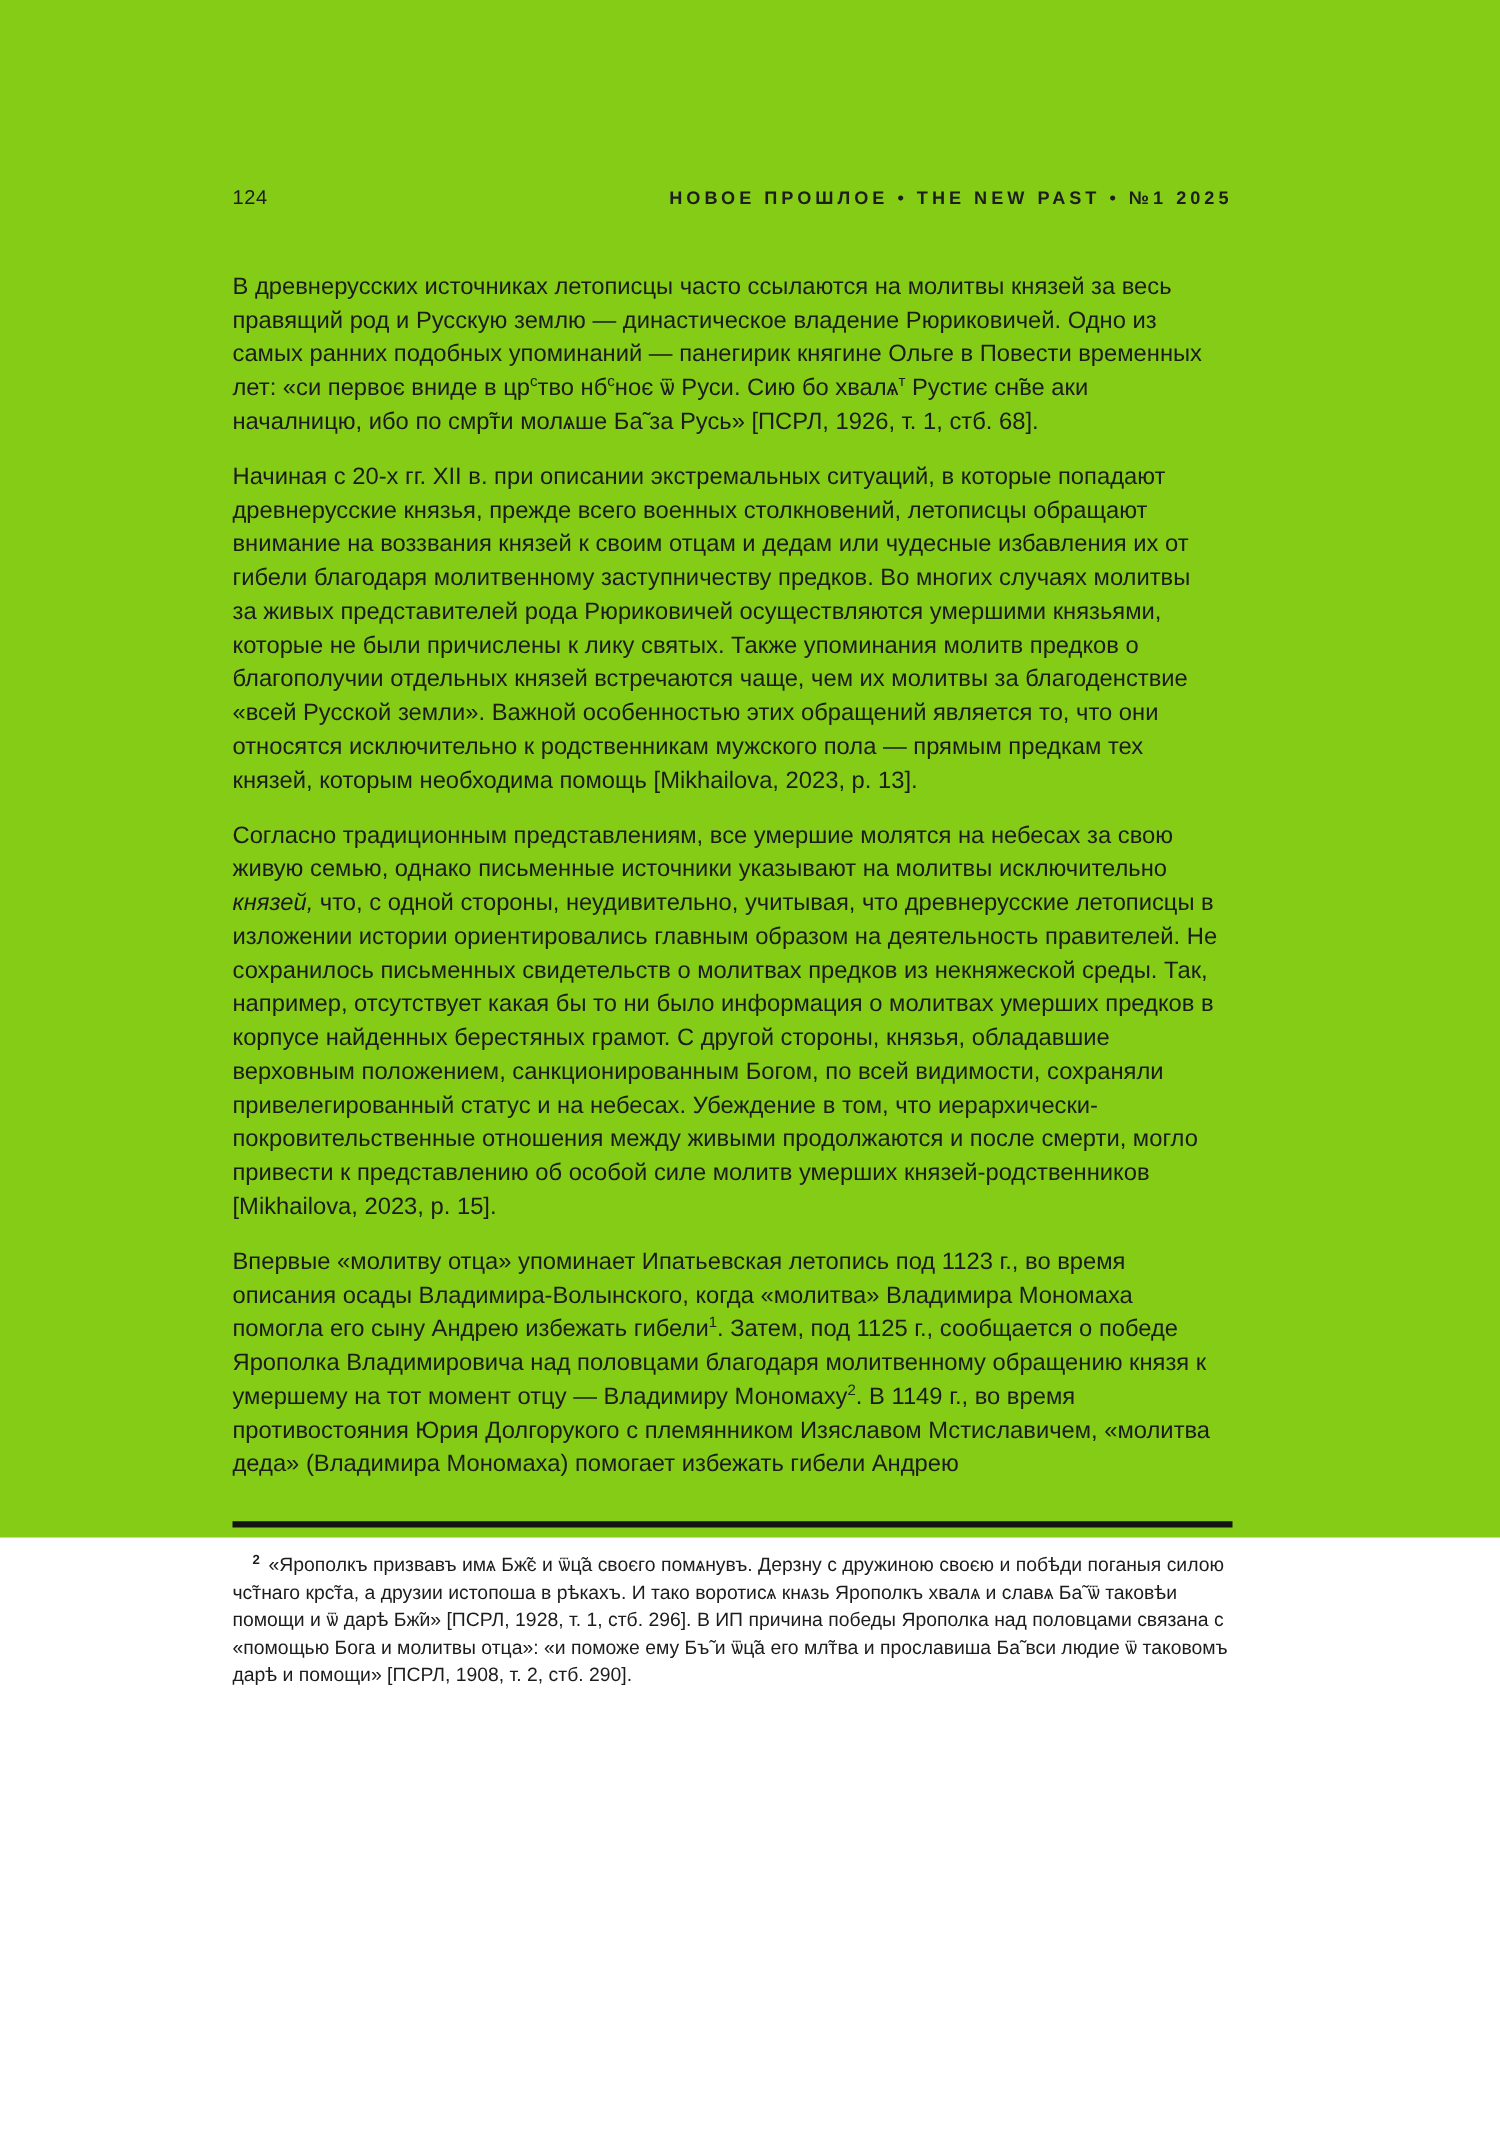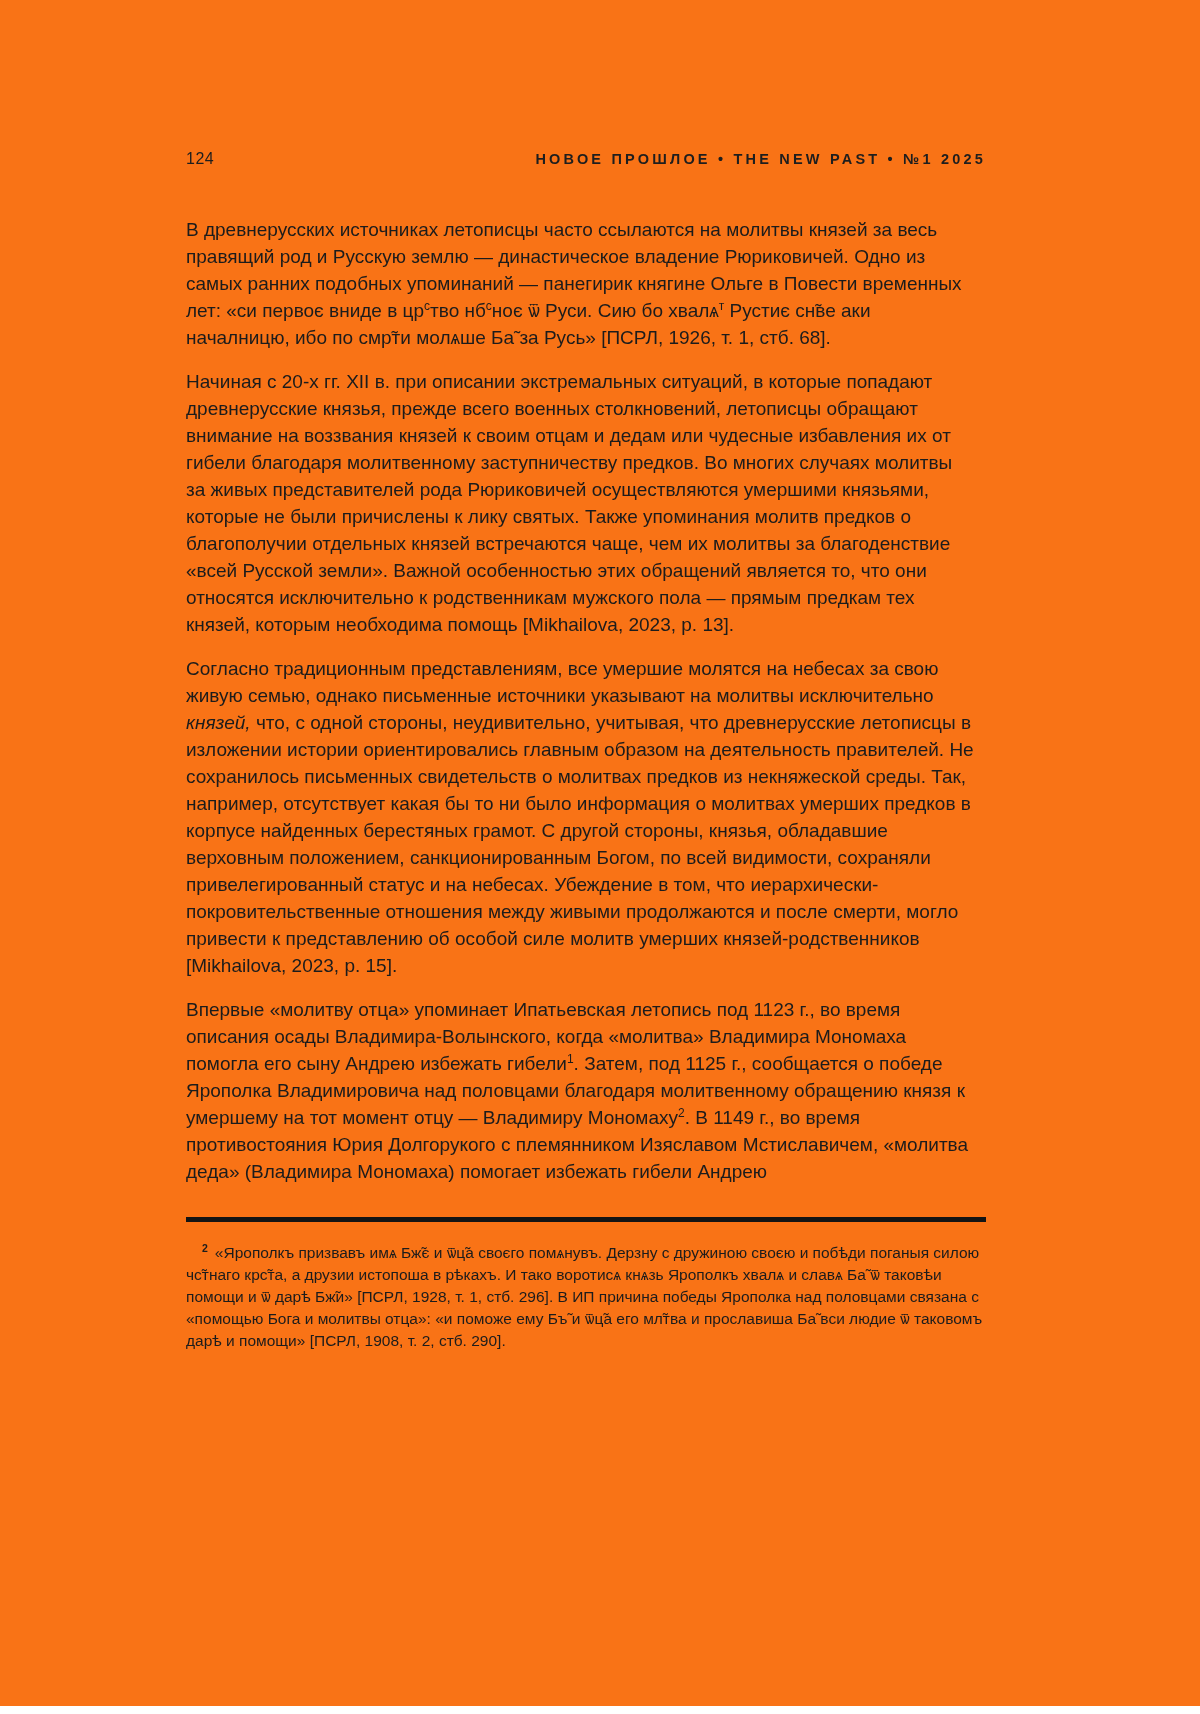--- a/index.html
+++ b/index.html
@@ -9,22 +9,22 @@
   }
   body {
     width: 1200px;
     height: 1714px;
     overflow: hidden;
     font-family: "Liberation Sans", "DejaVu Sans", sans-serif;
   }
   .page {
     box-sizing: border-box;
     width: 1200px;
-    height: 1706px;
-    background: #f97316;
+    height: 1230px;
+    background: #84cc16;
     padding: 150px 214px 0 186px;
     color: #1e1e1e;
   }
   .page-header {
     display: flex;
     justify-content: space-between;
     align-items: baseline;
     margin-bottom: 48px;
   }
   .page-number {

